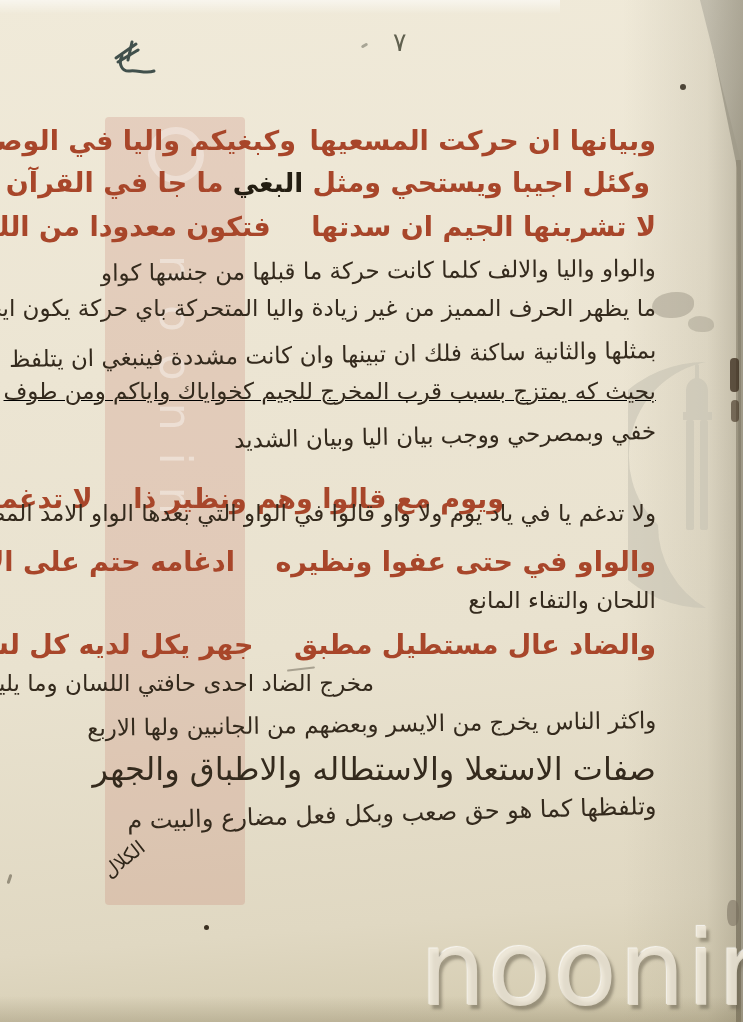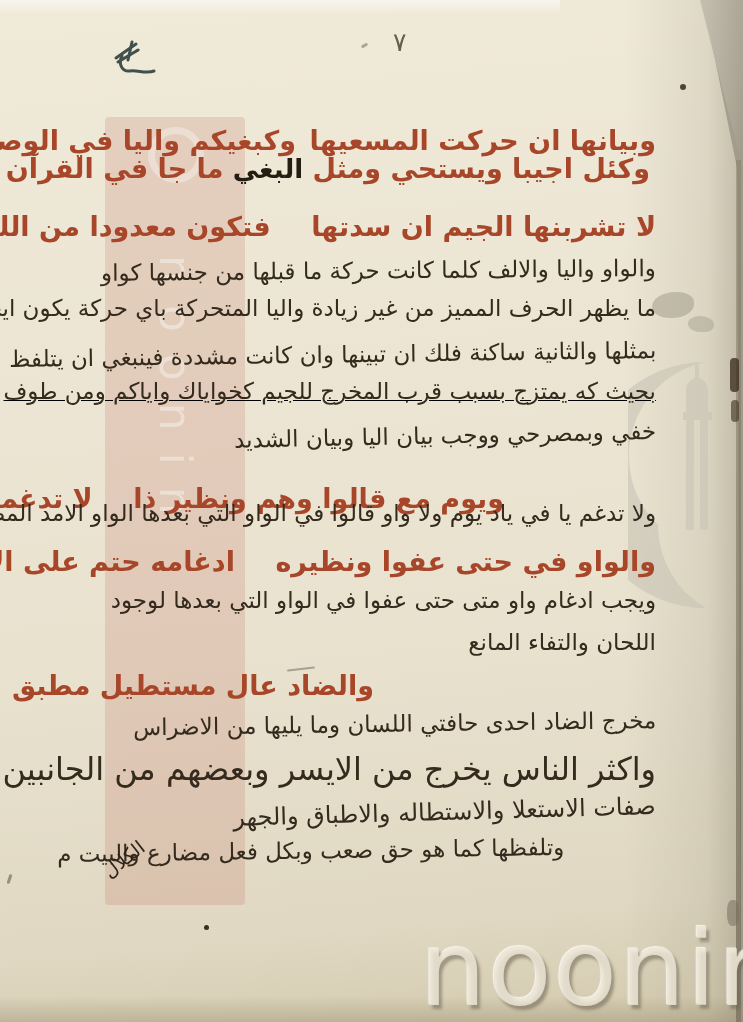--- a/index.html
+++ b/index.html
@@ -74,21 +74,21 @@
   
   #text-block{
     position:absolute;left:88px;top:121px;width:568px;height:810px;
     direction:rtl;
   }
   .ms-line{position:absolute;right:0;white-space:nowrap;direction:rtl;line-height:1;transform-origin:right center;}
   .ink-red{color:#a8462a;font-weight:bold;font-size:27px;}
   .ink-black{color:#342a1d;font-size:23px;}
   .ink-blackbold{color:#241e12;font-weight:bold;font-size:26px;}
   .ms-line:nth-child(1){top:6px;}
-  .ms-line:nth-child(2){top:34px;right:6px;}
+  .ms-line:nth-child(2){top:48px;right:6px;}
   .ms-line:nth-child(3){top:92px;}
   .ms-line:nth-child(4){top:136px;transform:rotate(-0.5deg);}
   .ms-line:nth-child(5){top:176px;}
   .ms-line:nth-child(6){top:218px;transform:rotate(-0.8deg);}
   .ms-line:nth-child(7){top:259px;text-decoration:underline;}
   .ms-line:nth-child(8){top:299px;transform:rotate(-1.2deg);}
   .ms-line:nth-child(9){top:340px;right:152px;margin-top:24px;}
   .ms-line:nth-child(10){top:381px;}
   .ms-line:nth-child(11){top:427px;}
   .ms-line:nth-child(11) .ink-black{font-size:24px;}
@@ -165,21 +165,20 @@
     <div class="ms-line"><span class="ink-red">وكئل اجيبا ويستحي ومثل </span><span class="ink-blackbold">البغي</span><span class="ink-red"> ما جا في القرآن</span></div>
     <div class="ms-line"><span class="ink-red">لا تشربنها الجيم ان سدتها  فتكون معدودا من اللحان</span></div>
     <div class="ms-line"><span class="ink-black">والواو واليا والالف كلما كانت حركة ما قبلها من جنسها كواو</span></div>
     <div class="ms-line"><span class="ink-black">ما يظهر الحرف المميز من غير زيادة واليا المتحركة باي حركة يكون ايجمع</span></div>
     <div class="ms-line"><span class="ink-black">بمثلها والثانية ساكنة فلك ان تبينها وان كانت مشددة فينبغي ان يتلفظ</span></div>
     <div class="ms-line"><span class="ink-black">بحيث كه يمتزج بسبب قرب المخرج للجيم كخواياك واياكم ومن طوف</span></div>
     <div class="ms-line"><span class="ink-black">خفي وبمصرحي ووجب بيان اليا وبيان الشديد</span></div>
     <div class="ms-line"><span class="ink-red">ويوم مع قالوا وهم ونظير ذا  لا تدغموا يا معشر الاحوال</span></div>
     <div class="ms-line"><span class="ink-black">ولا تدغم يا في ياد يوم ولا واو قالوا في الواو التي بعدها الواو الامد المطلوب</span></div>
     <div class="ms-line"><span class="ink-red">والواو في حتى عفوا ونظيره  ادغامه حتم على الانسان</span></div>
-    <div class="ms-line"><span class="ink-black">ويجب ادغام واو متى حتى عفوا في الواو التي بعدها لوجود</span></div>
     <div class="ms-line"><span class="ink-black">اللحان والتفاء المانع</span></div>
     <div class="ms-line"><span class="ink-red">والضاد عال مستطيل مطبق  جهر يكل لديه كل لسان</span></div>
     <div class="ms-line"><span class="ink-black">مخرج الضاد احدى حافتي اللسان وما يليها من الاضراس</span></div>
     <div class="ms-line"><span class="ink-black">واكثر الناس يخرج من الايسر وبعضهم من الجانبين ولها الاربع</span></div>
     <div class="ms-line"><span class="ink-black">صفات الاستعلا والاستطاله والاطباق والجهر</span></div>
     <div class="ms-line"><span class="ink-black">وتلفظها كما هو حق صعب وبكل فعل مضارع والبيت م</span></div>
   </div>
 <div class="margin-note">الكلال</div>
 
 <div class="pencil-dash"></div>

